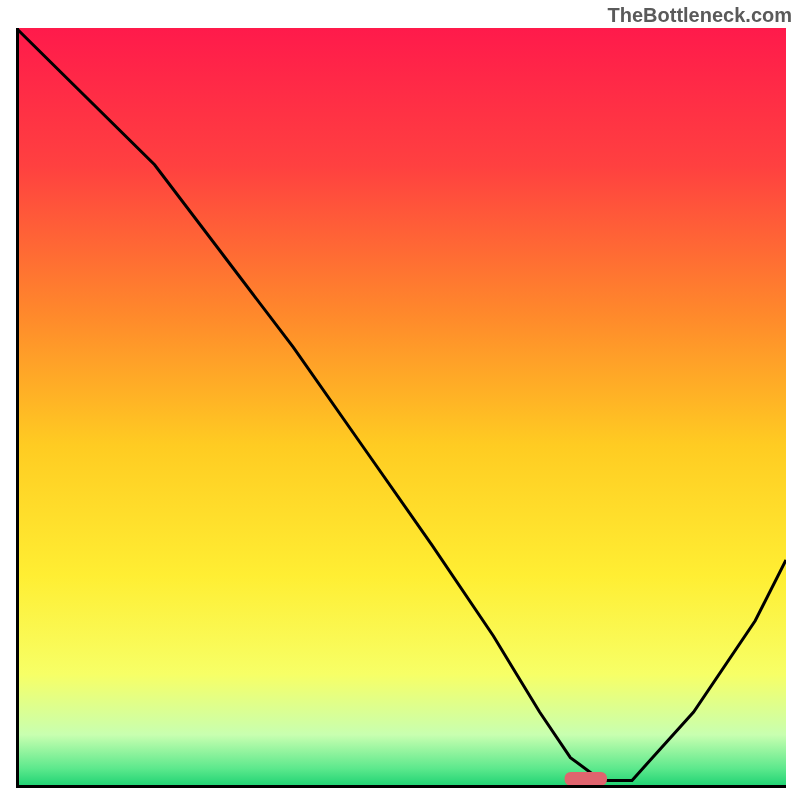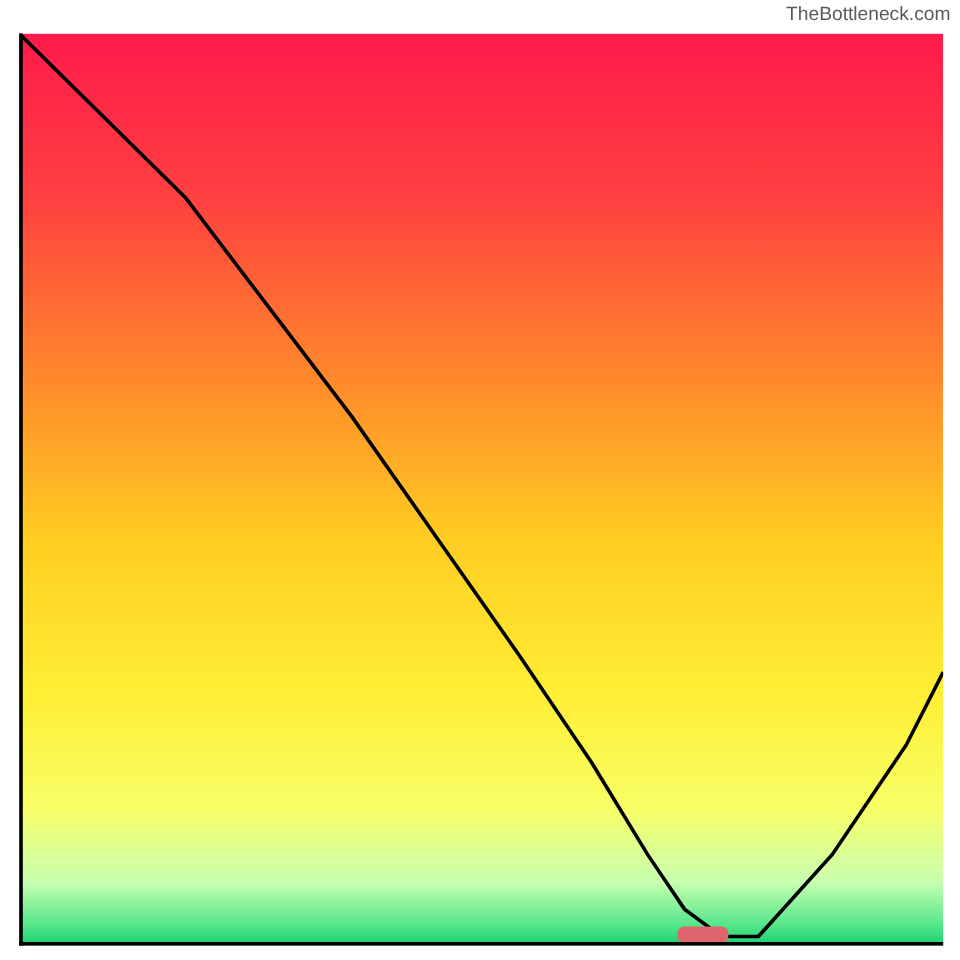--- a/index.html
+++ b/index.html
@@ -9,22 +9,22 @@
     height: 800px;
     background: #ffffff;
     font-family: Arial, Helvetica, sans-serif;
     position: relative;
     overflow: hidden;
   }
   .watermark {
     position: absolute;
     top: 4px;
     right: 8px;
-    font-size: 16px;
-    font-weight: normal;
+    font-size: 20px;
+    font-weight: bold;
     color: #5a5a5a;
     z-index: 10;
   }
   .frame-border {
     position: absolute;
     left: 16px;
     top: 28px;
     width: 770px;
     height: 760px;
     box-sizing: border-box;

